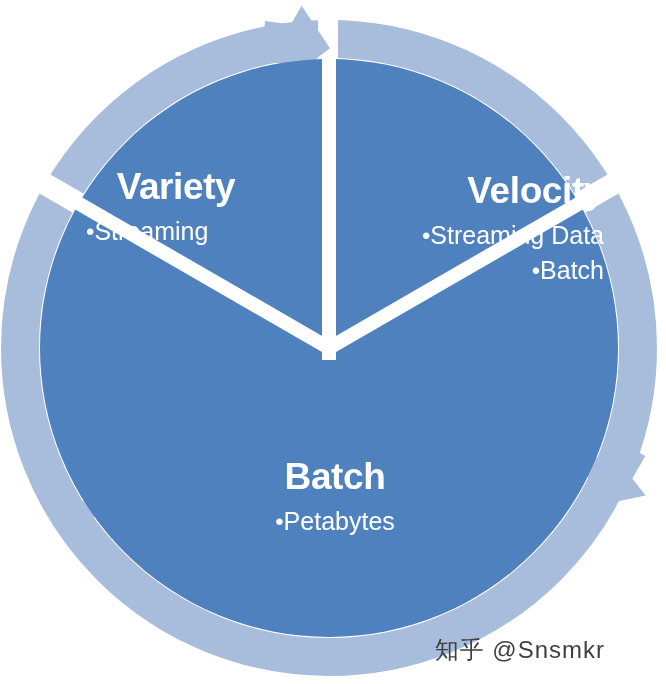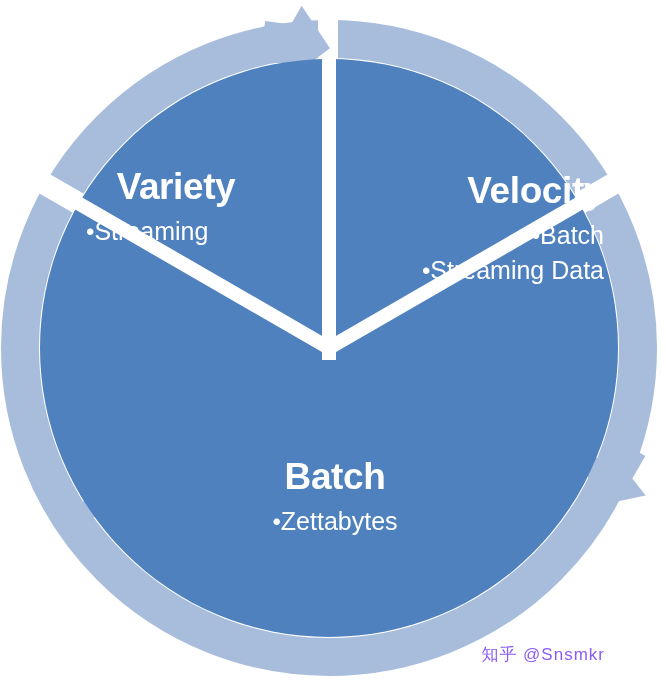--- a/index.html
+++ b/index.html
@@ -92,22 +92,22 @@
     width: 240px;
   }
   #segment-volume .seg-list li {
     margin-bottom: 5px;
   }
 
   #watermark {
     position: absolute;
     right: 17px;
     bottom: 18px;
-    font-size: 17px;
-    color: #8b5cf6;
+    font-size: 24px;
+    color: #404040;
     letter-spacing: 1px;
     white-space: nowrap;
     user-select: none;
   }
 </style>
 </head>
 <body>
 
 <div id="diagram-root">
 
@@ -164,27 +164,27 @@
   <div class="seg-text" id="segment-variety">
     <div class="seg-title">Variety</div>
     <ul class="seg-list">
       <li><span class="bullet-glyph">•</span><span>Streaming</span></li>
     </ul>
   </div>
 
   <div class="seg-text" id="segment-velocity">
     <div class="seg-title">Velocity</div>
     <ul class="seg-list">
+      <li><span class="bullet-glyph">•</span><span>Streaming Data</span></li>
       <li><span class="bullet-glyph">•</span><span>Batch</span></li>
-      <li><span class="bullet-glyph">•</span><span>Streaming Data</span></li>
     </ul>
   </div>
 
   <div class="seg-text" id="segment-volume">
     <div class="seg-title">Batch</div>
     <ul class="seg-list">
-      <li><span class="bullet-glyph">•</span><span>Zettabytes</span></li>
+      <li><span class="bullet-glyph">•</span><span>Petabytes</span></li>
     </ul>
   </div>
 
   <div id="watermark">知乎 @Snsmkr</div>
 
 </div>
 
 </body></html>

